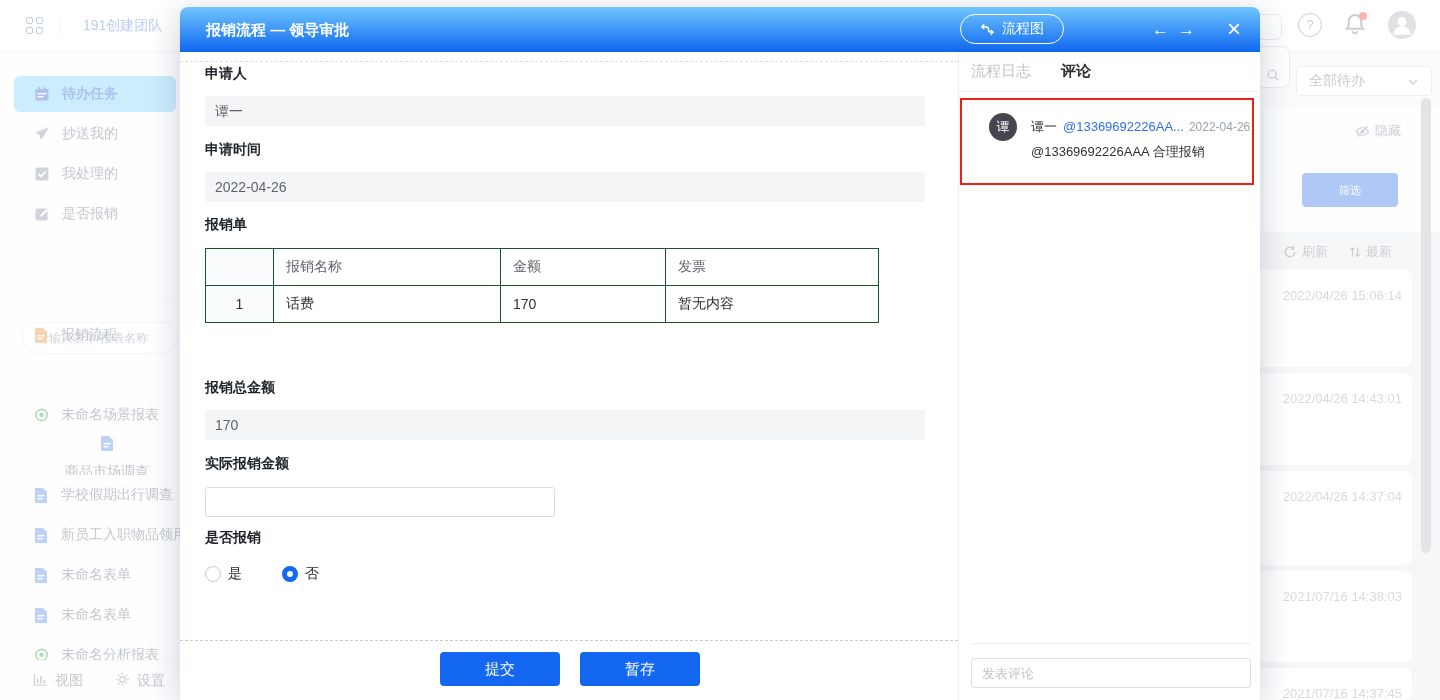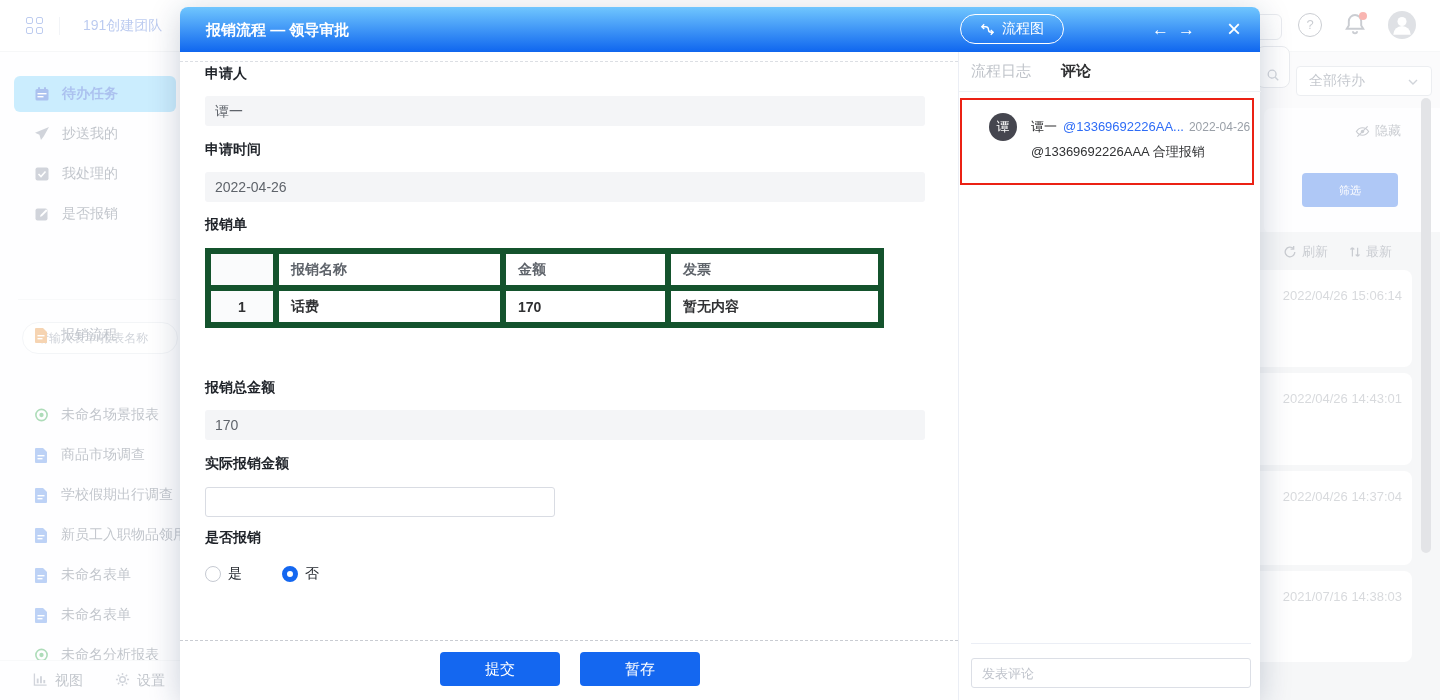--- a/index.html
+++ b/index.html
@@ -68,21 +68,21 @@
 
   
   .m-form { position:absolute; left:0; top:45px; width:778px; height:648px; }
   .dash-top { position:absolute; left:0; top:9px; width:778px; border-top:1px dashed #dcdfe4; }
   .dash-bottom { position:absolute; left:0; top:588px; width:778px; border-top:1px dashed #c9ccd2; }
   .f-label { position:absolute; left:25px; font-size:14px; font-weight:600; color:#1f2329; }
   .f-input { position:absolute; left:25px; width:720px; height:30px; line-height:30px; padding:0 10px; font-size:14px; border-radius:3px; }
   .f-disabled { background:#f4f5f7; color:#5f646b; }
   .f-edit { background:#fff; border:1px solid #d9dce3; color:#303133; outline:none; }
   table.bx { position:absolute; left:25px; top:196px; width:673px; border-collapse:collapse; table-layout:fixed; font-size:14px; }
-  table.bx th, table.bx td { border:6px solid #14532d; height:37px; padding:0 12px; text-align:left; font-weight:700; }
+  table.bx th, table.bx td { border:1px solid #14532d; height:37px; padding:0 12px; text-align:left; font-weight:400; }
   table.bx th { color:#5f646b; }
   table.bx td { color:#303133; }
   .col-idx { width:68px; text-align:center !important; background:#fafbfc; }
   .cell-empty { color:#c0c4cc; }
   .radio-row { position:absolute; left:25px; top:513px; display:flex; align-items:center; gap:14px; font-size:14px; color:#1f2329; }
   .radio { width:16px; height:16px; border-radius:50%; background:#fff; border:1px solid #c6cad2; }
   .radio.on { border:5px solid #1467f0; }
   .radio-lbl { margin-right:26px; margin-left:-7px; }
   .m-btn { position:absolute; top:600px; width:120px; height:34px; background:#1467f0; border-radius:4px; color:#fff; font-size:15px; text-align:center; line-height:34px; }
 
@@ -238,21 +238,21 @@
             <use href="#i-doc"></use>
           </svg></span>
       <span>报销流程</span>
     </div>
     <div class="form-item" style="top:343px;">
       <span class="fi-ic ic-green"><svg viewBox="0 0 16 16" width="15" height="16">
             <use href="#i-target"></use>
           </svg></span>
       <span>未命名场景报表</span>
     </div>
-    <div class="form-item" style="top:383px;">
+    <div class="form-item" style="top:383px;flex-direction:column;">
       <span class="fi-ic ic-blue"><svg viewBox="0 0 14 16" width="14" height="16">
             <use href="#i-doc"></use>
           </svg></span>
       <span>商品市场调查</span>
     </div>
     <div class="form-item" style="top:423px;">
       <span class="fi-ic ic-blue"><svg viewBox="0 0 14 16" width="14" height="16">
             <use href="#i-doc"></use>
           </svg></span>
       <span>学校假期出行调查</span>
@@ -330,20 +330,23 @@
         <span class="task-time">2022/04/26 15:06:14</span>
       </div>
     <div class="task-card" style="top:321px;height:92px;">
         <span class="task-time">2022/04/26 14:43:01</span>
       </div>
     <div class="task-card" style="top:419px;height:94px;">
         <span class="task-time">2022/04/26 14:37:04</span>
       </div>
     <div class="task-card" style="top:519px;height:91px;">
         <span class="task-time">2021/07/16 14:38:03</span>
+      </div>
+    <div class="task-card" style="top:616px;height:32px;">
+        <span class="task-time">2021/07/16 14:37:45</span>
       </div>
   </div>
   <div class="scroll-thumb"></div>
   <div class="mini-sq"></div>
   <div class="mini-search">
       <span class="mi"><svg viewBox="0 0 16 16" width="14" height="14">
           <use href="#i-search"></use>
         </svg></span>
     </div>
 

